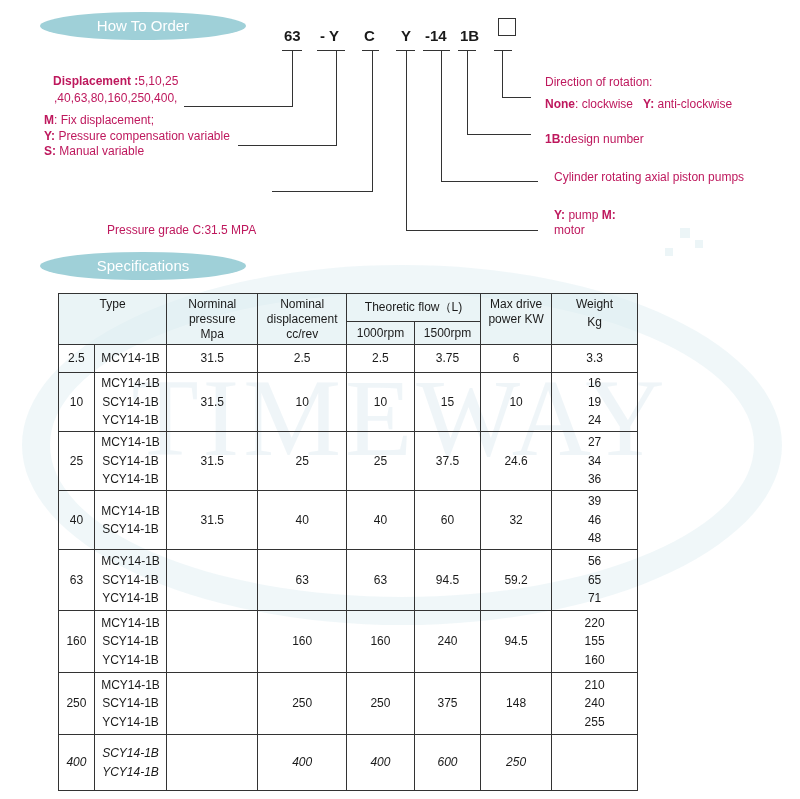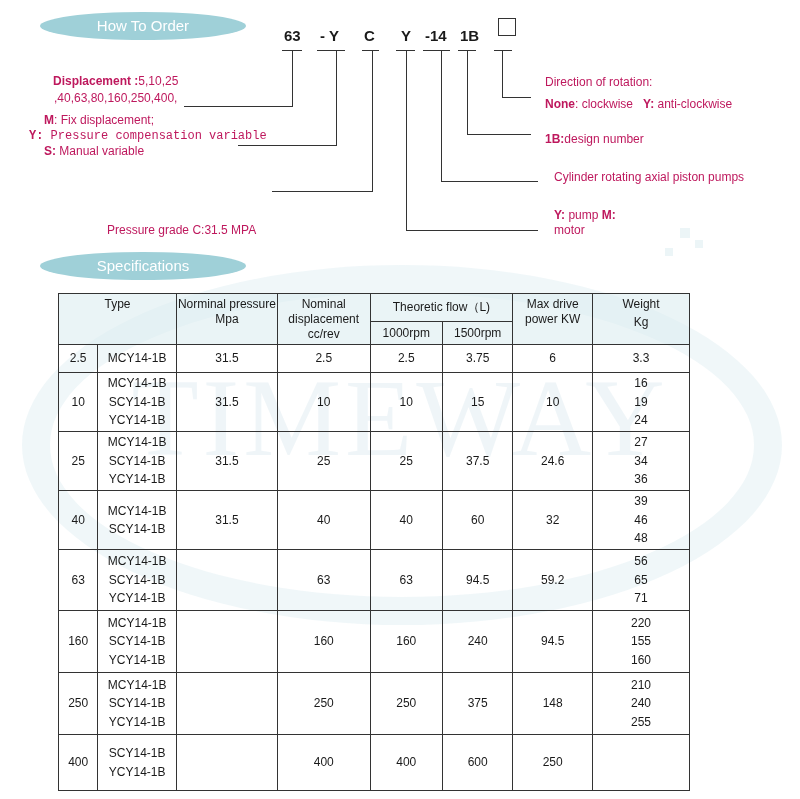--- a/index.html
+++ b/index.html
@@ -30,21 +30,21 @@
     position:absolute; top:27px; font-weight:bold; font-size:15px; color:#1a1a1a;
   }
   .under { position:absolute; top:50px; height:1px; background:#333; }
   .vl { position:absolute; width:1px; background:#333; }
   .hl { position:absolute; height:1px; background:#333; }
   .lbl { position:absolute; font-size:12px; color:#be185d; white-space:nowrap; line-height:15px; }
   .lbl b { font-weight:bold; }
   .box { position:absolute; left:498px; top:18px; width:16px; height:16px; border:1px solid #333; }
 
   table.spec {
-    position:absolute; left:58px; top:293px; width:632px;
+    position:absolute; left:58px; top:293px; width:580px;
     border-collapse:collapse; font-size:12px; color:#1a1a1a;
   }
   table.spec td, table.spec th {
     border:1px solid #333; text-align:center; vertical-align:middle; padding:0;
     font-weight:normal; line-height:18.5px;
   }
   table.spec thead th { background:rgba(220,236,240,0.6); line-height:15px; }
   .hdr-top { height:28px; }
   .hdr-sub { height:23px; }
 </style>
@@ -92,21 +92,21 @@
 <div class="hl" style="left:406px;top:230px;width:132px;"></div>
 
 <div class="lbl" style="left:53px;top:74px;">
   <b>Displacement :</b><span>5,10,25</span>
 </div>
 <div class="lbl" style="left:54px;top:91px;">,40,63,80,160,250,400,</div>
 
 <div class="lbl" style="left:44px;top:113px;">
   <b>M</b><span>: Fix displacement;</span>
 </div>
-<div class="lbl" style="left:29px;top:129px;font-family:Liberation Mono, monospace;">
+<div class="lbl" style="left:44px;top:129px;">
   <b>Y:</b><span> Pressure compensation variable</span>
 </div>
 <div class="lbl" style="left:44px;top:144px;">
   <b>S:</b><span> Manual variable</span>
 </div>
 <div class="lbl" style="left:107px;top:179px;margin-top:44px;">Pressure grade  C:31.5 MPA</div>
 
 <div class="lbl" style="left:545px;top:75px;">Direction of rotation:</div>
 <div class="lbl" style="left:545px;top:97px;">
   <b>None</b><span>: clockwise</span>&nbsp;&nbsp;&nbsp;<b>Y:</b><span> anti-clockwise</span>
@@ -277,21 +277,21 @@
         <td>250</td>
         <td>250</td>
         <td>375</td>
         <td>148</td>
         <td>
           <div>210</div>
           <div>240</div>
           <div>255</div>
         </td>
       </tr>
-      <tr style="height: 56px;">
+      <tr style="height: 56px; font-style: italic;">
         <td>400</td>
         <td>
           <div>SCY14-1B</div>
           <div>YCY14-1B</div>
         </td>
         <td></td>
         <td>400</td>
         <td>400</td>
         <td>600</td>
         <td>250</td>

